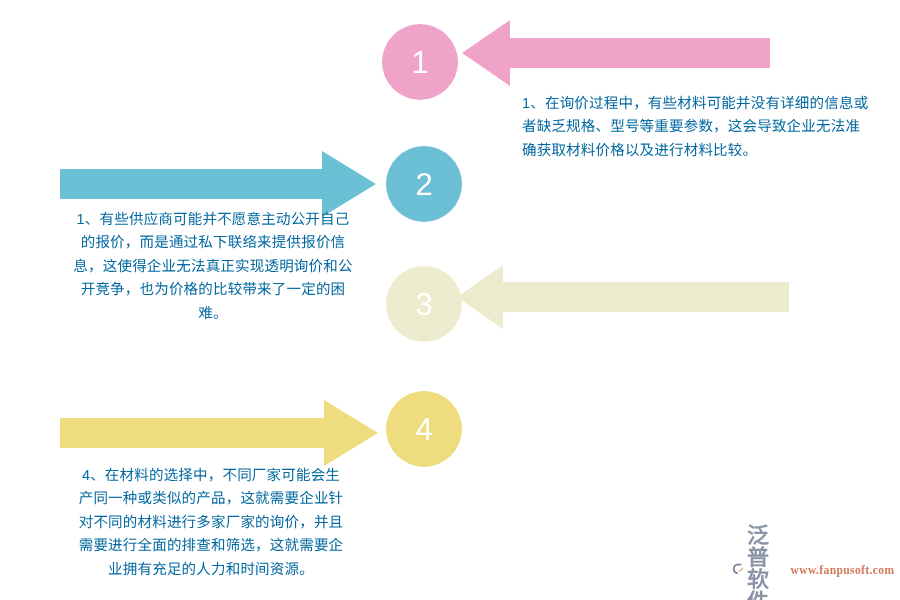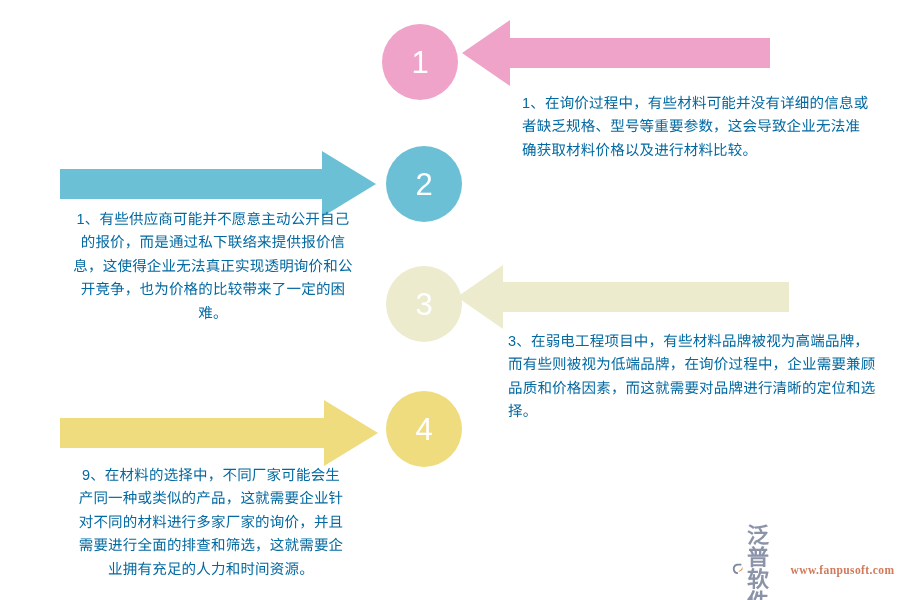--- a/index.html
+++ b/index.html
@@ -130,31 +130,30 @@
   <div class="para p2">1、有些供应商可能并不愿意主动公开自己的报价，而是通过私下联络来提供报价信息，这使得企业无法真正实现透明询价和公开竞争，也为价格的比较带来了一定的困难。</div>
 
   <div class="arrow a3">
     <svg viewBox="0 0 332 66" width="332" height="66" aria-hidden="true">
       <polygon points="0,33 46,1 46,18 332,18 332,48 46,48 46,65" fill="#ecebce"></polygon>
     </svg>
   </div>
   <div class="circle c3">
     <span class="num">3</span>
   </div>
-  <div class="para p3">3、在弱电工程项目中，有些材料品牌被视为高端品牌，而有些则被视为低端品牌，在询价过程中，企业需要兼顾品质和价格因素，而这就需要对品牌进行清晰的定位和选择。</div>
 
   <div class="arrow a4">
     <svg viewBox="0 0 318 68" width="318" height="68" aria-hidden="true">
       <polygon points="0,19 264,19 264,1 318,34 264,67 264,49 0,49" fill="#eedc7e"></polygon>
     </svg>
   </div>
   <div class="circle c4">
     <span class="num">4</span>
   </div>
-  <div class="para p4">9、在材料的选择中，不同厂家可能会生产同一种或类似的产品，这就需要企业针对不同的材料进行多家厂家的询价，并且需要进行全面的排查和筛选，这就需要企业拥有充足的人力和时间资源。</div>
+  <div class="para p4">4、在材料的选择中，不同厂家可能会生产同一种或类似的产品，这就需要企业针对不同的材料进行多家厂家的询价，并且需要进行全面的排查和筛选，这就需要企业拥有充足的人力和时间资源。</div>
 
   <div id="logo">
     <div class="logo-row">
       <svg class="logo-mark" viewBox="0 0 28 28" aria-hidden="true">
         <path d="M13.5 2 C6.5 2 2 7 2 13.8 C2 20.5 7 25.8 13.8 25.8 L13.8 21.6 C9.3 21.6 6.2 18.3 6.2 13.9 C6.2 9.4 9.4 6.1 14 6.1 L22 6.1 L22 2 Z" fill="#7d899e"></path>
         <path d="M24.6 8.6 C24.6 8.6 22.6 16.4 14.4 19.6 C14.4 19.6 20.2 20.4 23.4 16.2 C25.6 13.3 24.6 8.6 24.6 8.6 Z" fill="#e08a4a"></path>
       </svg>
       <span class="logo-name">泛普软件</span>
     </div>
     <span class="logo-url">www.fanpusoft.com</span>

